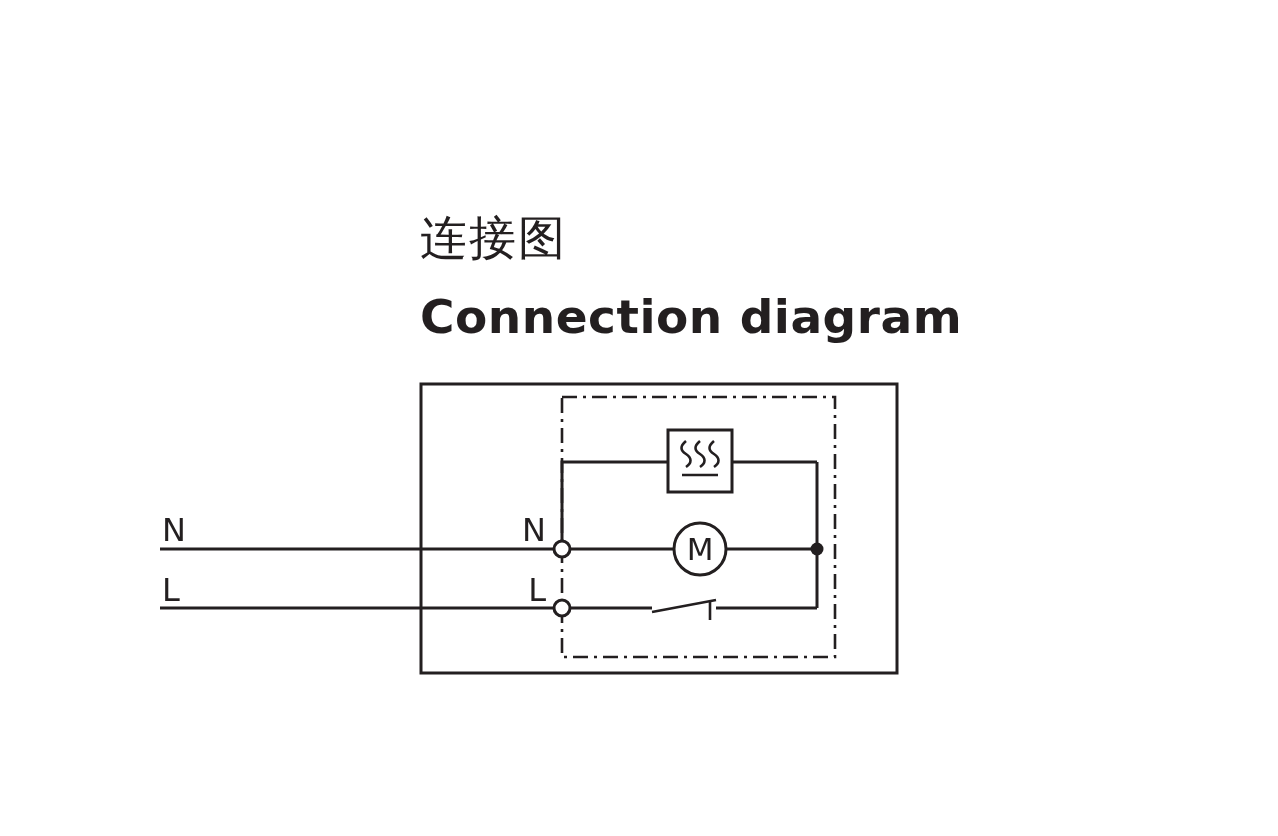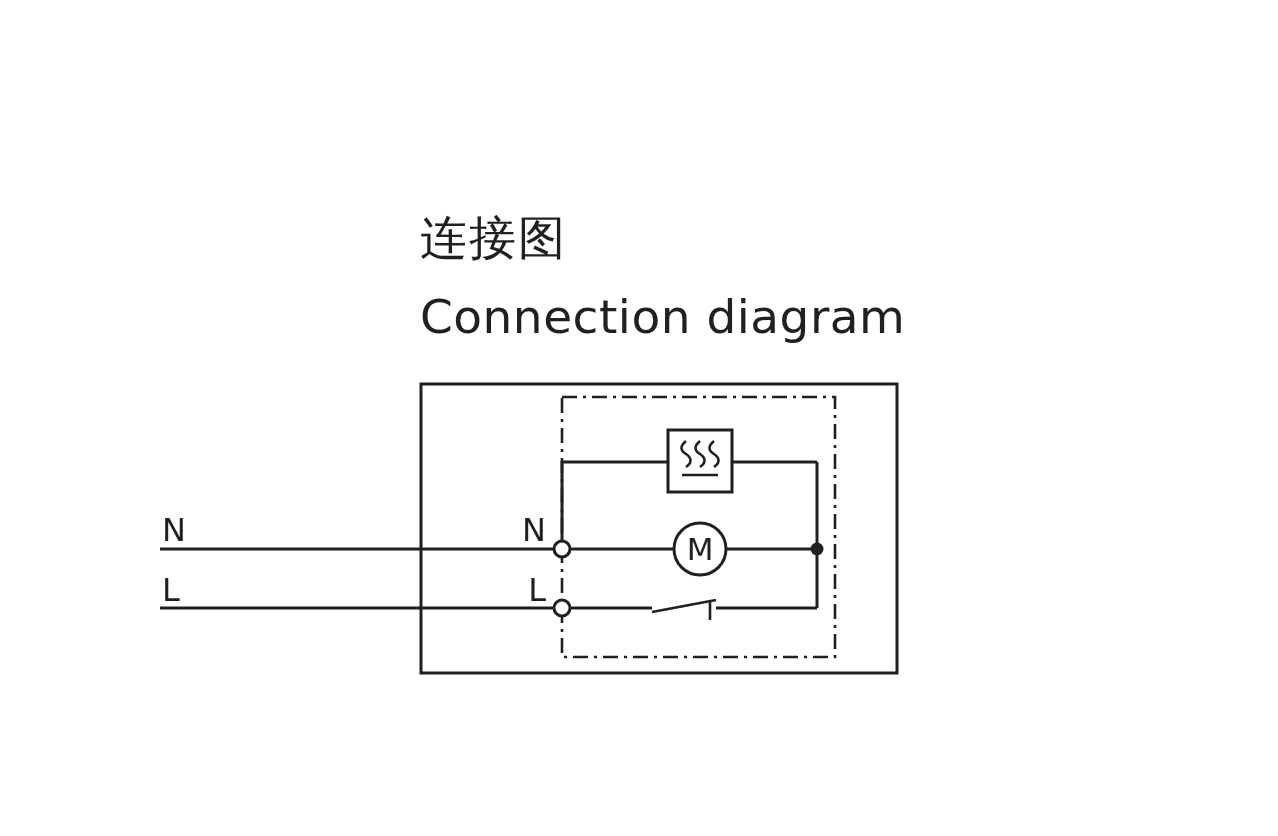--- a/index.html
+++ b/index.html
@@ -25,21 +25,21 @@
     font-weight: 500;
     color: #231f20;
     letter-spacing: 2px;
   }
   .title-en {
     position: absolute;
     left: 420px;
     top: 291px;
     font-size: 47px;
     line-height: 1.1;
-    font-weight: 400;
+    font-weight: 700;
     color: #231f20;
     letter-spacing: 0.5px;
   }
   svg.diagram {
     position: absolute;
     left: 0;
     top: 0;
   }
   svg .wire {
     stroke: #231f20;

